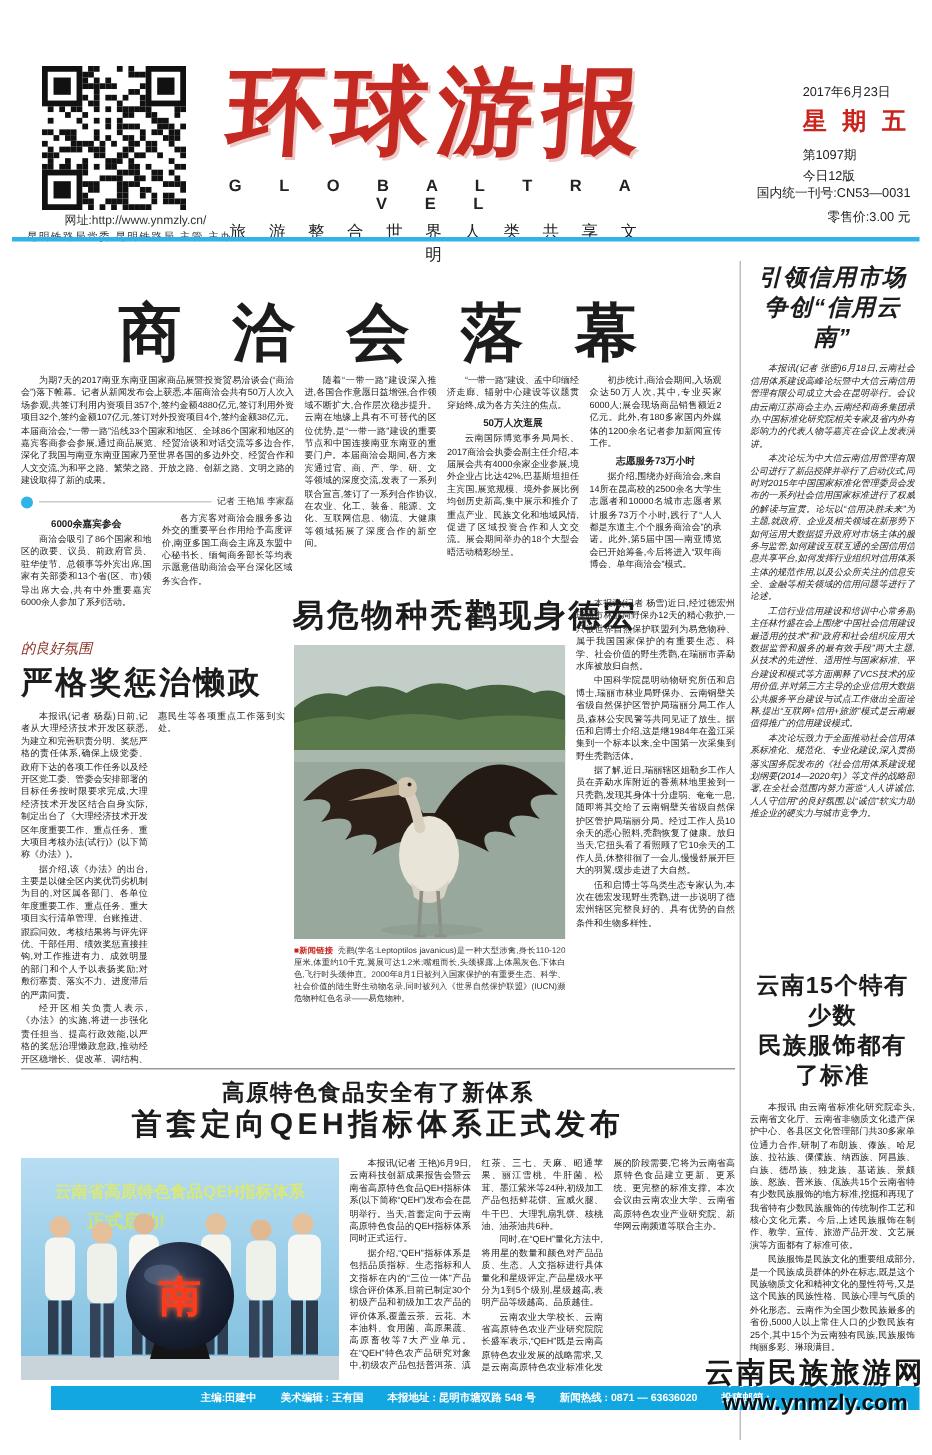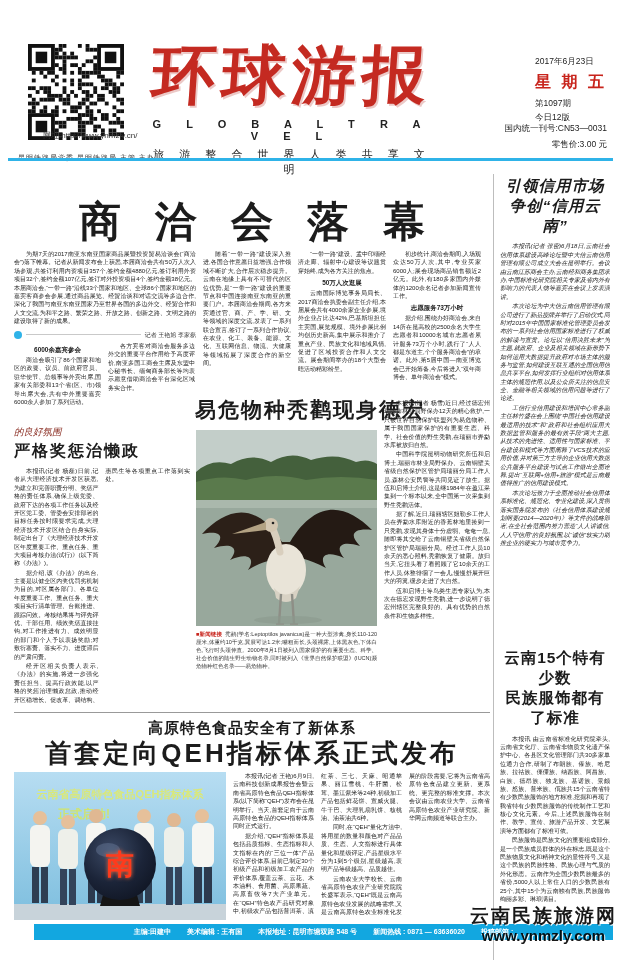--- a/index.html
+++ b/index.html
@@ -1,20 +1,20 @@
 <!DOCTYPE html>
 <html><head>
 <meta charset="utf-8">
 <style>
   html,body{margin:0;padding:0;background:#ffffff;}
   .page{position:relative;width:621px;height:970px;background:#fff;overflow:hidden;
         font-family:"Liberation Sans",sans-serif;color:#1c1c1c;}
   
   .qr{position:absolute;left:28px;top:44px;width:96px;height:96px;}
-  .site-url{position:absolute;left:18px;top:130px;font-size:8px;color:#333;padding-left:25px;}
+  .site-url{position:absolute;left:18px;top:141px;font-size:8px;color:#333;padding-left:25px;}
   .organizer{position:absolute;left:18px;top:153px;font-size:7px;color:#333;letter-spacing:1px;}
   .brand{position:absolute;left:142px;top:40px;width:300px;text-align:center;}
   .brand-title{font-family:"DejaVu Serif",serif;font-weight:900;font-size:64px;line-height:1.1;
                color:#c42a21;letter-spacing:6px;transform:skewX(-4deg);
                text-shadow:2px 2px 0 rgba(180,40,30,.25);white-space:nowrap;}
   .brand-en{margin-top:8px;font-size:11px;letter-spacing:11px;color:#222;font-weight:bold;}
   .brand-slogan{margin-top:5px;font-size:11px;letter-spacing:6px;color:#222;}
   .issue-info{position:absolute;right:14px;top:54px;text-align:left;font-size:8.5px;line-height:1.7;color:#222;}
   .issue-info .weekday{color:#c8241c;font-weight:bold;font-size:16px;letter-spacing:3px;}
   .pub-info{position:absolute;right:14px;top:120px;text-align:right;font-size:8.5px;line-height:1.9;color:#222;}
@@ -35,36 +35,36 @@
   .ls-byline .dot{width:8px;height:8px;border-radius:50%;background:#2fb3e8;flex:none;}
   .ls-byline .rule{flex:1;height:1px;background:#c9c9c9;}
   .ls-byline .name{font-size:6px;color:#333;}
   .ls-minicols{flex:1;display:flex;gap:7px;overflow:hidden;}
   .ls-minicols>div{width:87px;overflow:hidden;}
   .ls-right{flex:1;display:flex;gap:7px;}
   .ls-right>div{width:88px;overflow:hidden;}
   
   .dali{position:absolute;left:14px;top:426px;width:176px;height:290px;overflow:hidden;}
   .dali-kicker{font-size:9.5px;font-style:italic;color:#8b2f24;}
-  .dali-headline{font-size:16px;font-weight:900;letter-spacing:2px;margin:2px 0 5px;}
+  .dali-headline{font-size:21px;font-weight:900;letter-spacing:2px;margin:2px 0 5px;}
   .dali-body{height:238px;column-count:2;column-gap:7px;column-fill:auto;}
   
   .stork-headline{position:absolute;left:190px;top:396px;width:240px;text-align:center;
                   font-size:21px;font-weight:900;letter-spacing:2px;}
   .stork-photo{position:absolute;left:196px;top:430px;width:181px;height:196px;overflow:hidden;}
   .stork-caption{position:absolute;left:196px;top:631px;width:181px;height:76px;
                  font-size:5.5px;line-height:1.45;text-align:justify;color:#333;overflow:hidden;}
   .cap-label{color:#c8241c;font-weight:bold;margin-right:3px;}
   .stork-body{position:absolute;left:384px;top:399px;width:106px;height:308px;overflow:hidden;}
   
   .sec-rule{position:absolute;left:14px;top:712px;width:476px;height:1px;background:#999;}
   .qeh-kicker{position:absolute;left:14px;top:719px;width:476px;text-align:center;
               font-size:15px;font-weight:bold;letter-spacing:1px;}
   .qeh-headline{position:absolute;left:14px;top:736px;width:476px;text-align:center;
-                font-size:26px;font-weight:900;letter-spacing:3px;}
+                font-size:20px;font-weight:900;letter-spacing:3px;}
   .qeh-photo{position:absolute;left:14px;top:772px;width:212px;height:148px;overflow:hidden;}
   .qeh-cols{position:absolute;left:233px;top:772px;width:257px;height:148px;
             column-count:3;column-gap:7px;column-fill:auto;overflow:hidden;}
   
   .v-divider{position:absolute;left:493px;top:174px;width:1px;height:786px;background:#bdbdbd;}
   .rc{position:absolute;left:500px;top:176px;width:110px;font-style:italic;}
   .rc-headline{font-size:15.5px;font-weight:900;text-align:center;line-height:1.3;letter-spacing:1px;}
   .rc1-body{height:408px;overflow:hidden;margin-top:6px;}
   .rc2{position:absolute;left:500px;top:648px;width:110px;}
   .rc2-body{height:254px;overflow:hidden;margin-top:6px;}

